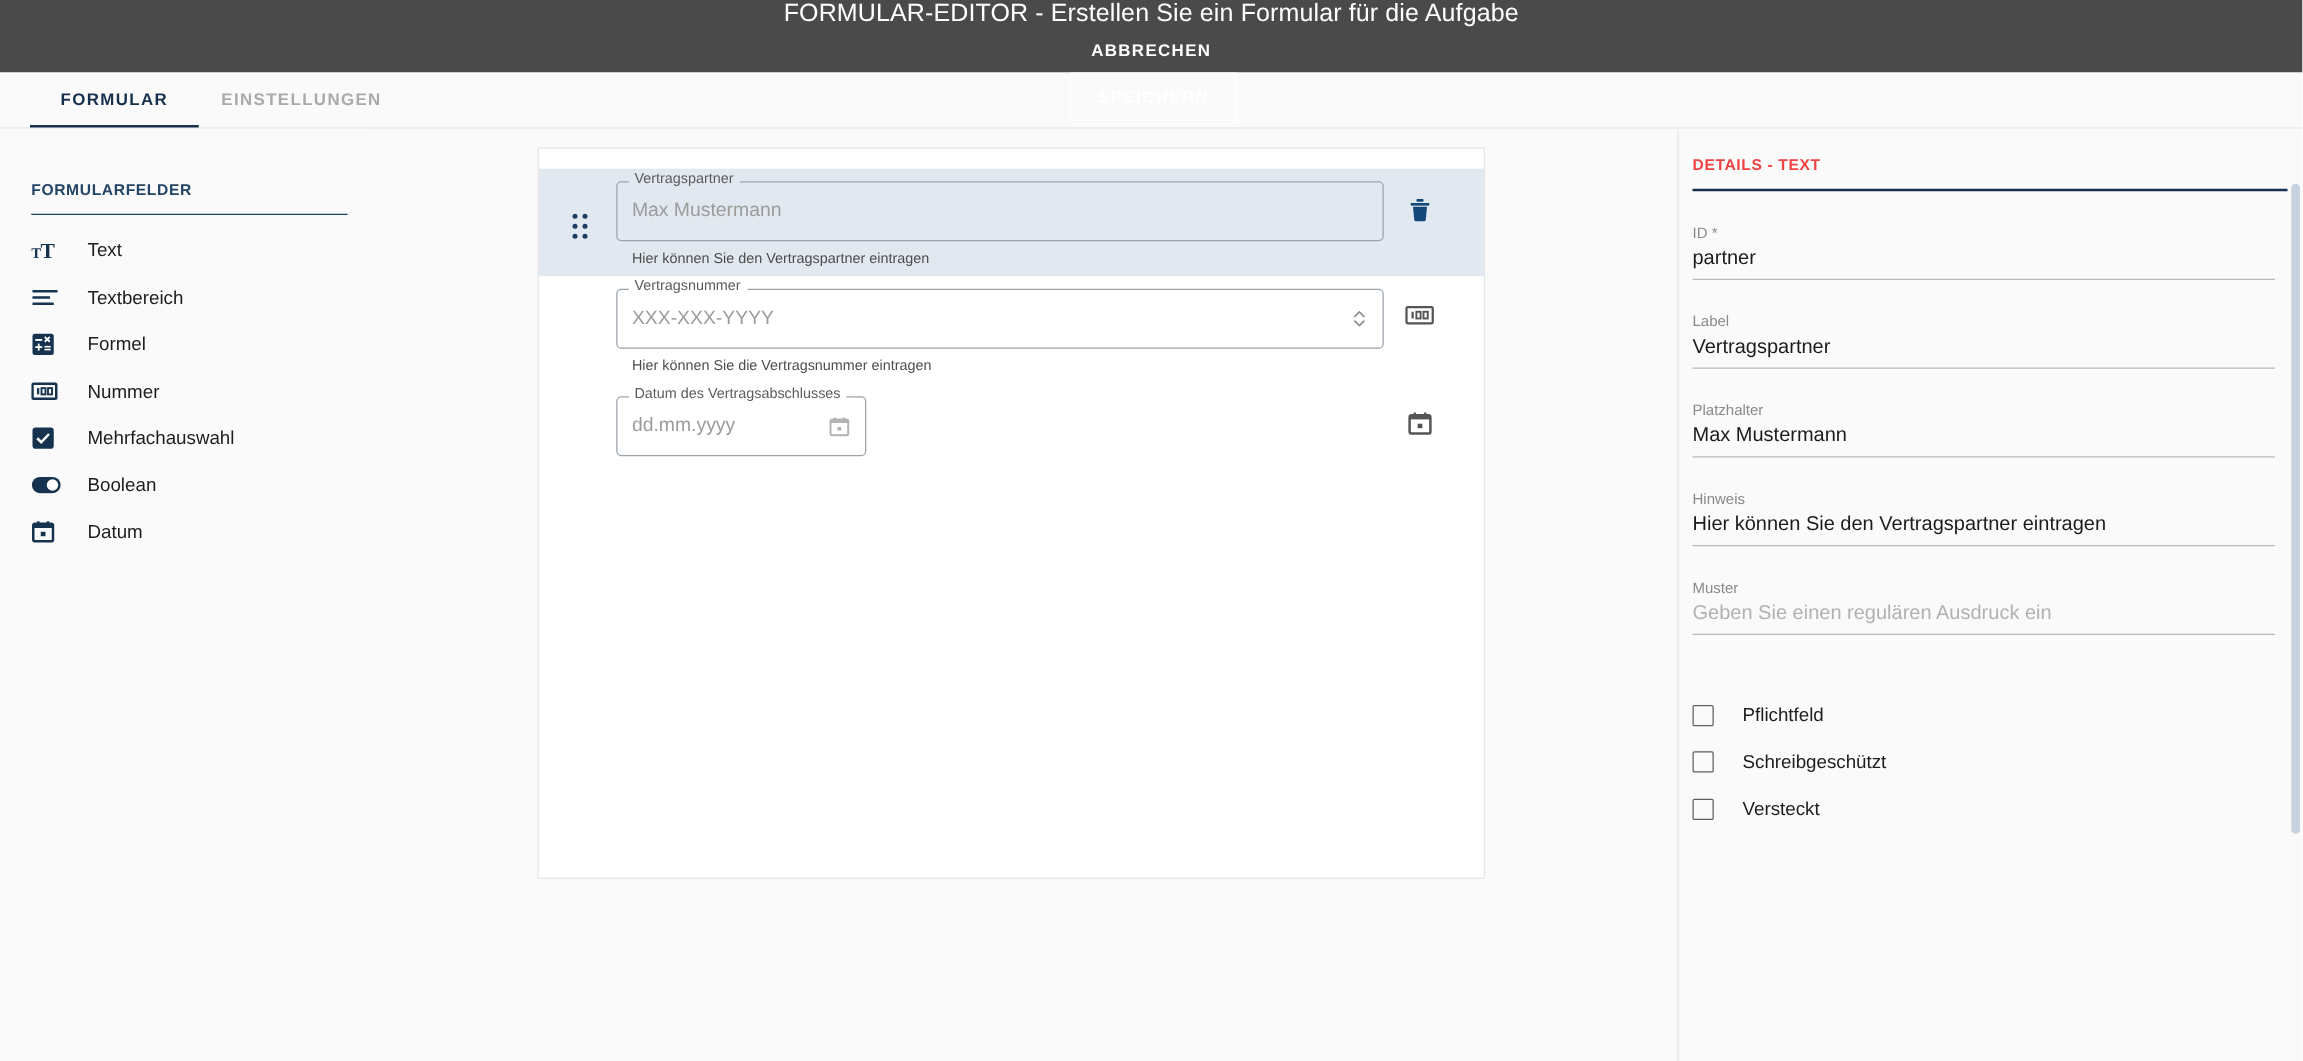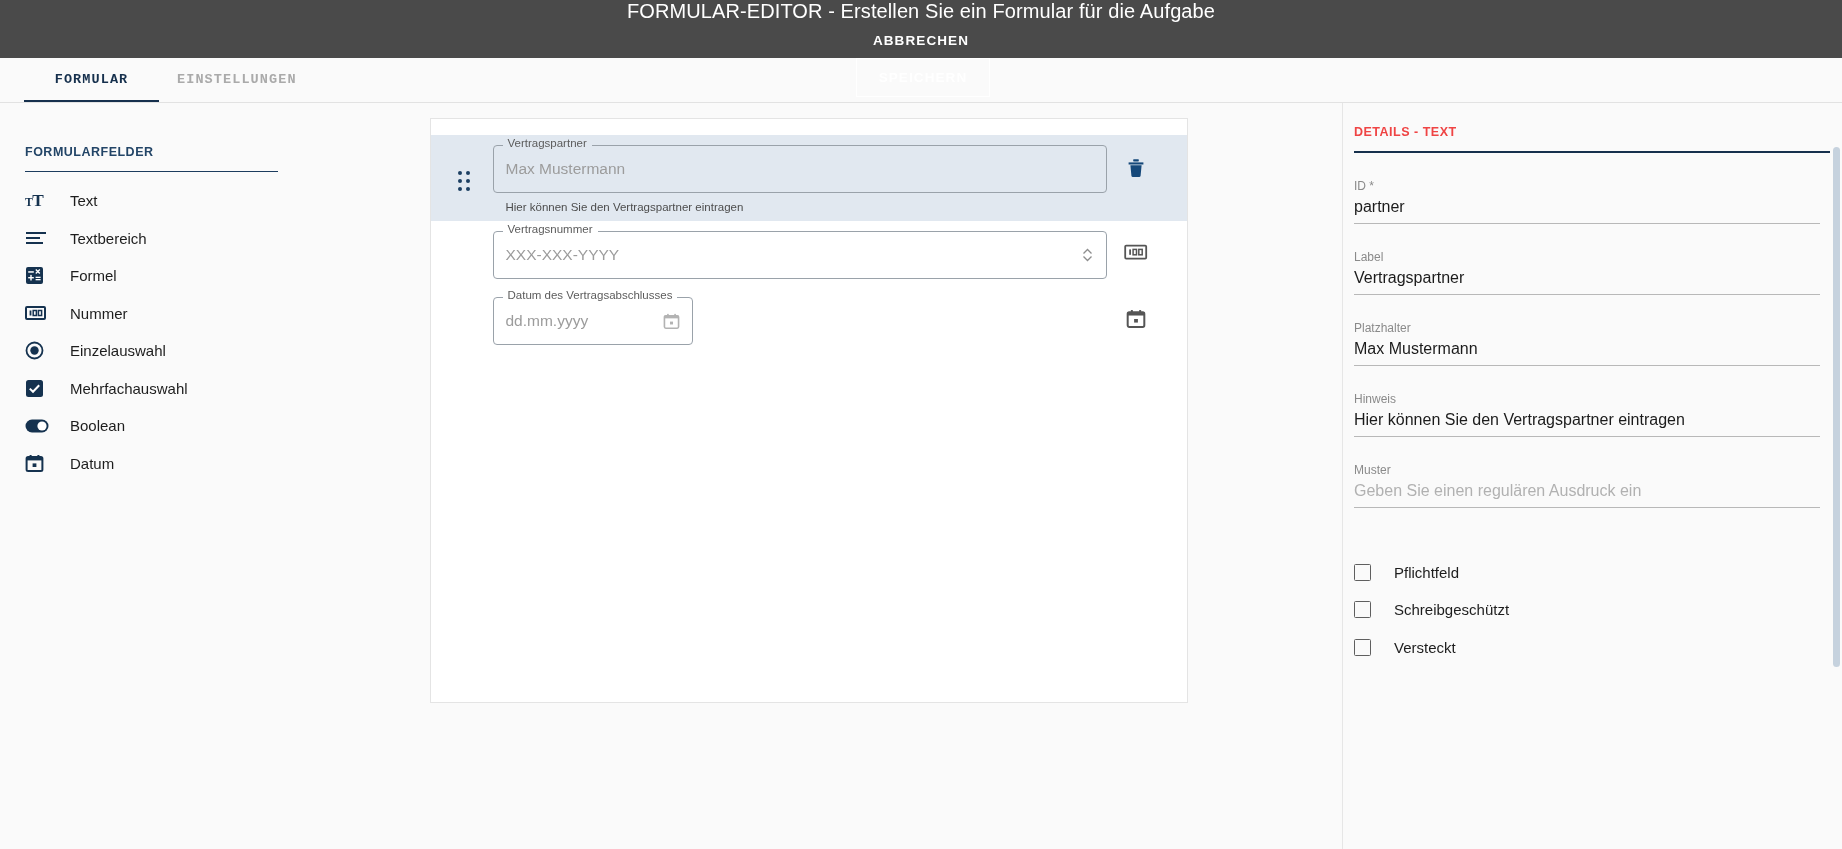--- a/index.html
+++ b/index.html
@@ -62,21 +62,20 @@
   .tab {
     display: flex; align-items: center; justify-content: center;
     min-width: 135px;
     padding: 0 18px;
     font-size: 13.5px;
     font-weight: bold;
     letter-spacing: 1.1px;
     color: #aaaaaa;
     cursor: pointer;
     border-bottom: 2px solid transparent;
-    font-family: Liberation Mono, monospace;
   }
   .tab.active {
     color: #16304d;
     border-bottom: 2px solid #16304d;
   }
 
   
   .body {
     display: flex;
     height: 746px;
@@ -348,29 +347,20 @@
         <svg width="22" height="16" viewBox="0 0 22 16">
           <rect x="1" y="2" width="19" height="12" rx="1" fill="none" stroke="#15324f" stroke-width="2"></rect>
           <rect x="4.6" y="5.5" width="1.8" height="5" fill="#15324f"></rect>
           <rect x="8.2" y="5.5" width="3.2" height="5" fill="none" stroke="#15324f" stroke-width="1.5"></rect>
           <rect x="13.4" y="5.5" width="3.2" height="5" fill="none" stroke="#15324f" stroke-width="1.5"></rect>
         </svg>
       </span>
       <span class="sidebar-label">Nummer</span>
     </div>
 
-    <div class="sidebar-item">
-      <span class="sidebar-icon">
-        <svg width="19" height="19" viewBox="0 0 19 19">
-          <circle cx="9.5" cy="9.5" r="8" fill="none" stroke="#15324f" stroke-width="1.8"></circle>
-          <circle cx="9.5" cy="9.5" r="4.2" fill="#15324f"></circle>
-        </svg>
-      </span>
-      <span class="sidebar-label">Einzelauswahl</span>
-    </div>
 
     <div class="sidebar-item">
       <span class="sidebar-icon">
         <svg width="19" height="19" viewBox="0 0 19 19">
           <rect x="1" y="1" width="17" height="17" rx="2.5" fill="#15324f"></rect>
           <path d="M4.8 9.6 L8 12.8 L14.2 6.2" stroke="#ffffff" stroke-width="2" fill="none"></path>
         </svg>
       </span>
       <span class="sidebar-label">Mehrfachauswahl</span>
     </div>
@@ -435,20 +425,21 @@
           <div class="outlined">
             <span class="legend">Vertragsnummer</span>
             <span class="ph">XXX-XXX-YYYY</span>
             <span class="spinner">
               <svg width="13" height="18" viewBox="0 0 13 18">
                 <path d="M2.5 7.5 L6.5 3.5 L10.5 7.5" stroke="#8d8d8d" stroke-width="1.3" fill="none"></path>
                 <path d="M2.5 10.5 L6.5 14.5 L10.5 10.5" stroke="#8d8d8d" stroke-width="1.3" fill="none"></path>
               </svg>
             </span>
           </div>
+          <div class="hint">Hier können Sie die Vertragsnummer eintragen</div>
         </div>
         <div class="field-trailing">
           <span class="icon-btn">
             <svg width="24" height="18" viewBox="0 0 24 18">
               <rect x="1.2" y="2.6" width="21" height="13" rx="1" fill="none" stroke="#555555" stroke-width="1.8"></rect>
               <rect x="5.2" y="6.4" width="1.8" height="5.4" fill="#555555"></rect>
               <rect x="9.1" y="6.4" width="3.4" height="5.4" fill="none" stroke="#555555" stroke-width="1.5"></rect>
               <rect x="14.8" y="6.4" width="3.4" height="5.4" fill="none" stroke="#555555" stroke-width="1.5"></rect>
             </svg>
           </span>

